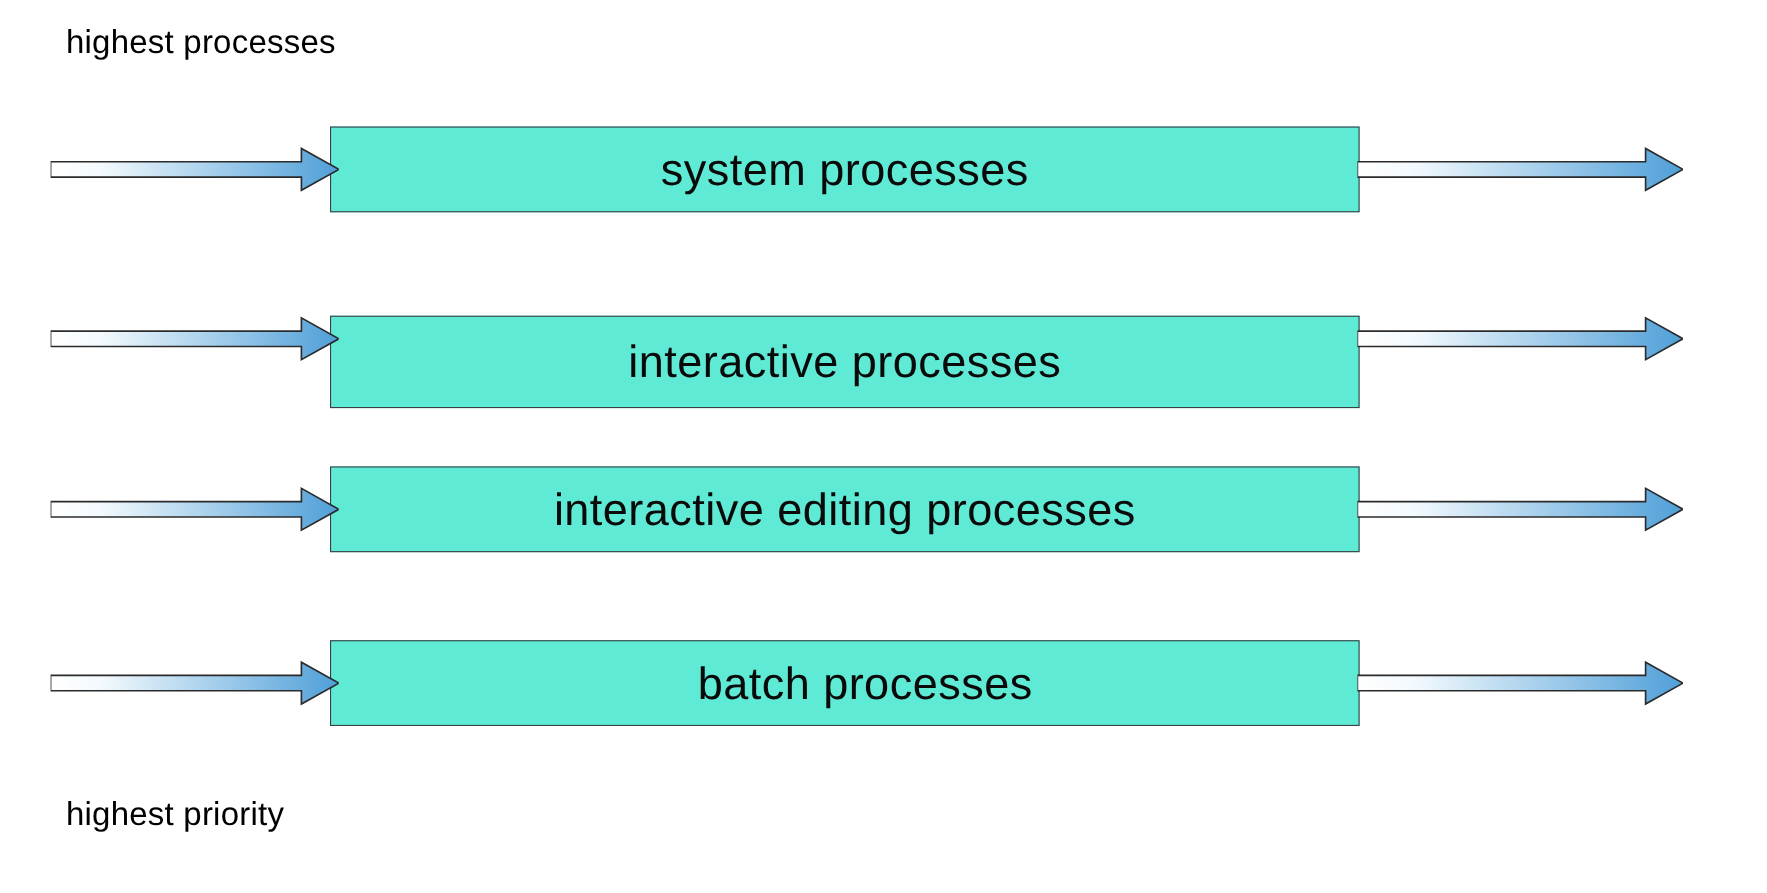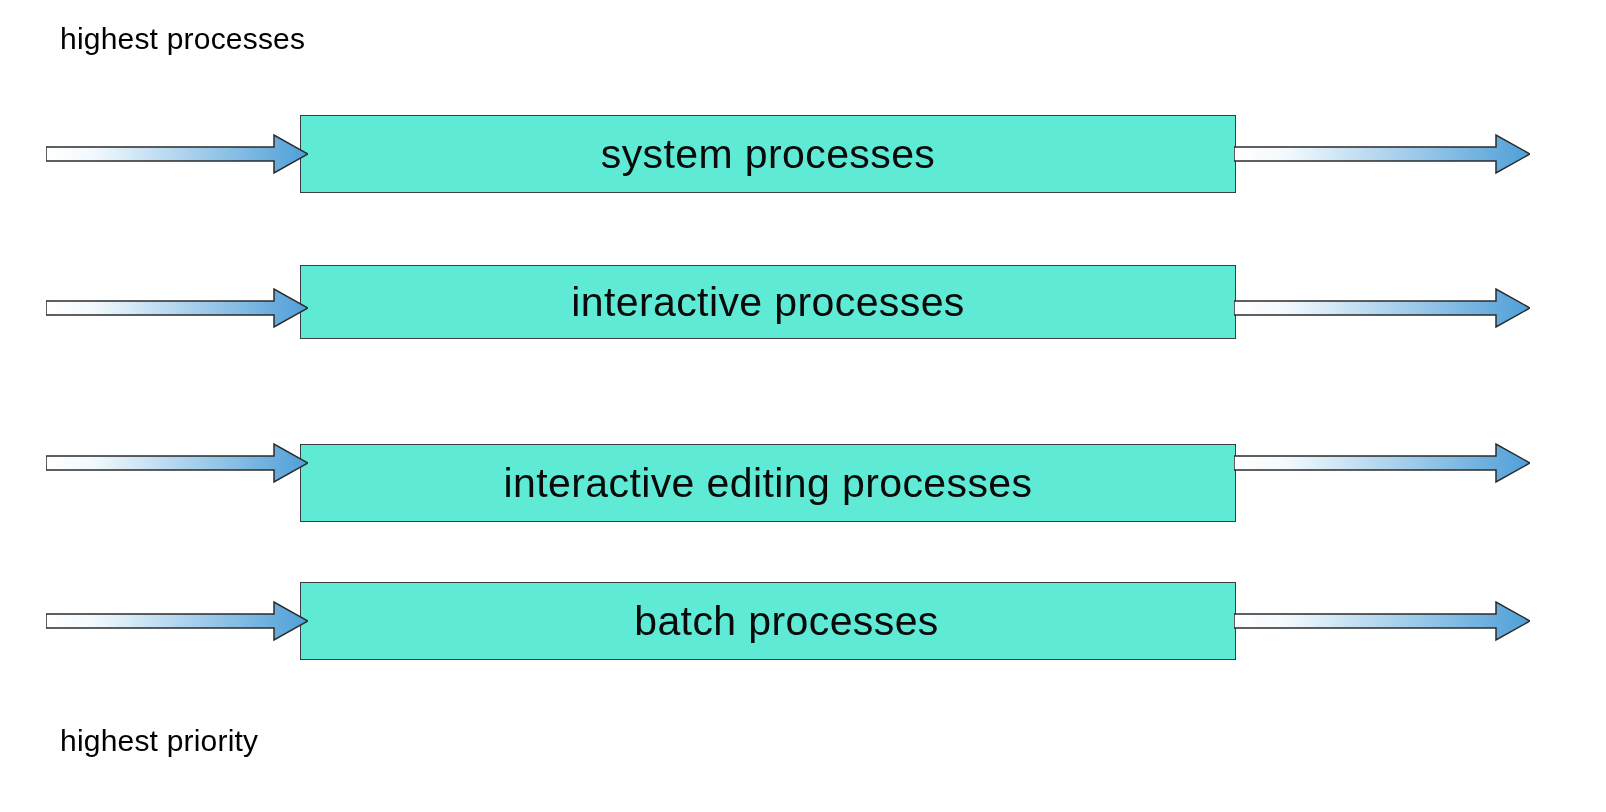--- a/index.html
+++ b/index.html
@@ -108,21 +108,21 @@
             <linearGradient id="gradR0" x1="0" y1="0" x2="1" y2="0">
               <stop offset="0%" stop-color="#ffffff"></stop>
               <stop offset="18%" stop-color="#f2f9fd"></stop>
               <stop offset="100%" stop-color="#4f9fd8"></stop>
             </linearGradient>
           </defs>
           <polygon points="0,16 262,16 262,4 296,23 262,42 262,30 0,30" fill="url(#gradR0)" stroke="#2b2b2b" stroke-width="1.5" stroke-linejoin="miter"></polygon>
         </svg>
       </div>
       <div class="tier-row" style="top: 0px;">
-        <div class="tier-box" style="top: 265px; height: 74px;">
+        <div class="tier-box" style="top: 287px; height: 84px;">
           <span class="tier-box-label">interactive processes</span>
         </div>
         <svg class="arrow-svg arrow-left" width="262" height="46" viewBox="0 0 262 46" style="top: 285px;">
           <defs>
             <linearGradient id="gradL1" x1="0" y1="0" x2="1" y2="0">
               <stop offset="0%" stop-color="#ffffff"></stop>
               <stop offset="18%" stop-color="#f2f9fd"></stop>
               <stop offset="100%" stop-color="#4f9fd8"></stop>
             </linearGradient>
           </defs>
@@ -133,21 +133,21 @@
             <linearGradient id="gradR1" x1="0" y1="0" x2="1" y2="0">
               <stop offset="0%" stop-color="#ffffff"></stop>
               <stop offset="18%" stop-color="#f2f9fd"></stop>
               <stop offset="100%" stop-color="#4f9fd8"></stop>
             </linearGradient>
           </defs>
           <polygon points="0,16 262,16 262,4 296,23 262,42 262,30 0,30" fill="url(#gradR1)" stroke="#2b2b2b" stroke-width="1.5" stroke-linejoin="miter"></polygon>
         </svg>
       </div>
       <div class="tier-row" style="top: 0px;">
-        <div class="tier-box" style="top: 444px; height: 78px;">
+        <div class="tier-box" style="top: 424px; height: 78px;">
           <span class="tier-box-label">interactive editing processes</span>
         </div>
         <svg class="arrow-svg arrow-left" width="262" height="46" viewBox="0 0 262 46" style="top: 440px;">
           <defs>
             <linearGradient id="gradL2" x1="0" y1="0" x2="1" y2="0">
               <stop offset="0%" stop-color="#ffffff"></stop>
               <stop offset="18%" stop-color="#f2f9fd"></stop>
               <stop offset="100%" stop-color="#4f9fd8"></stop>
             </linearGradient>
           </defs>

